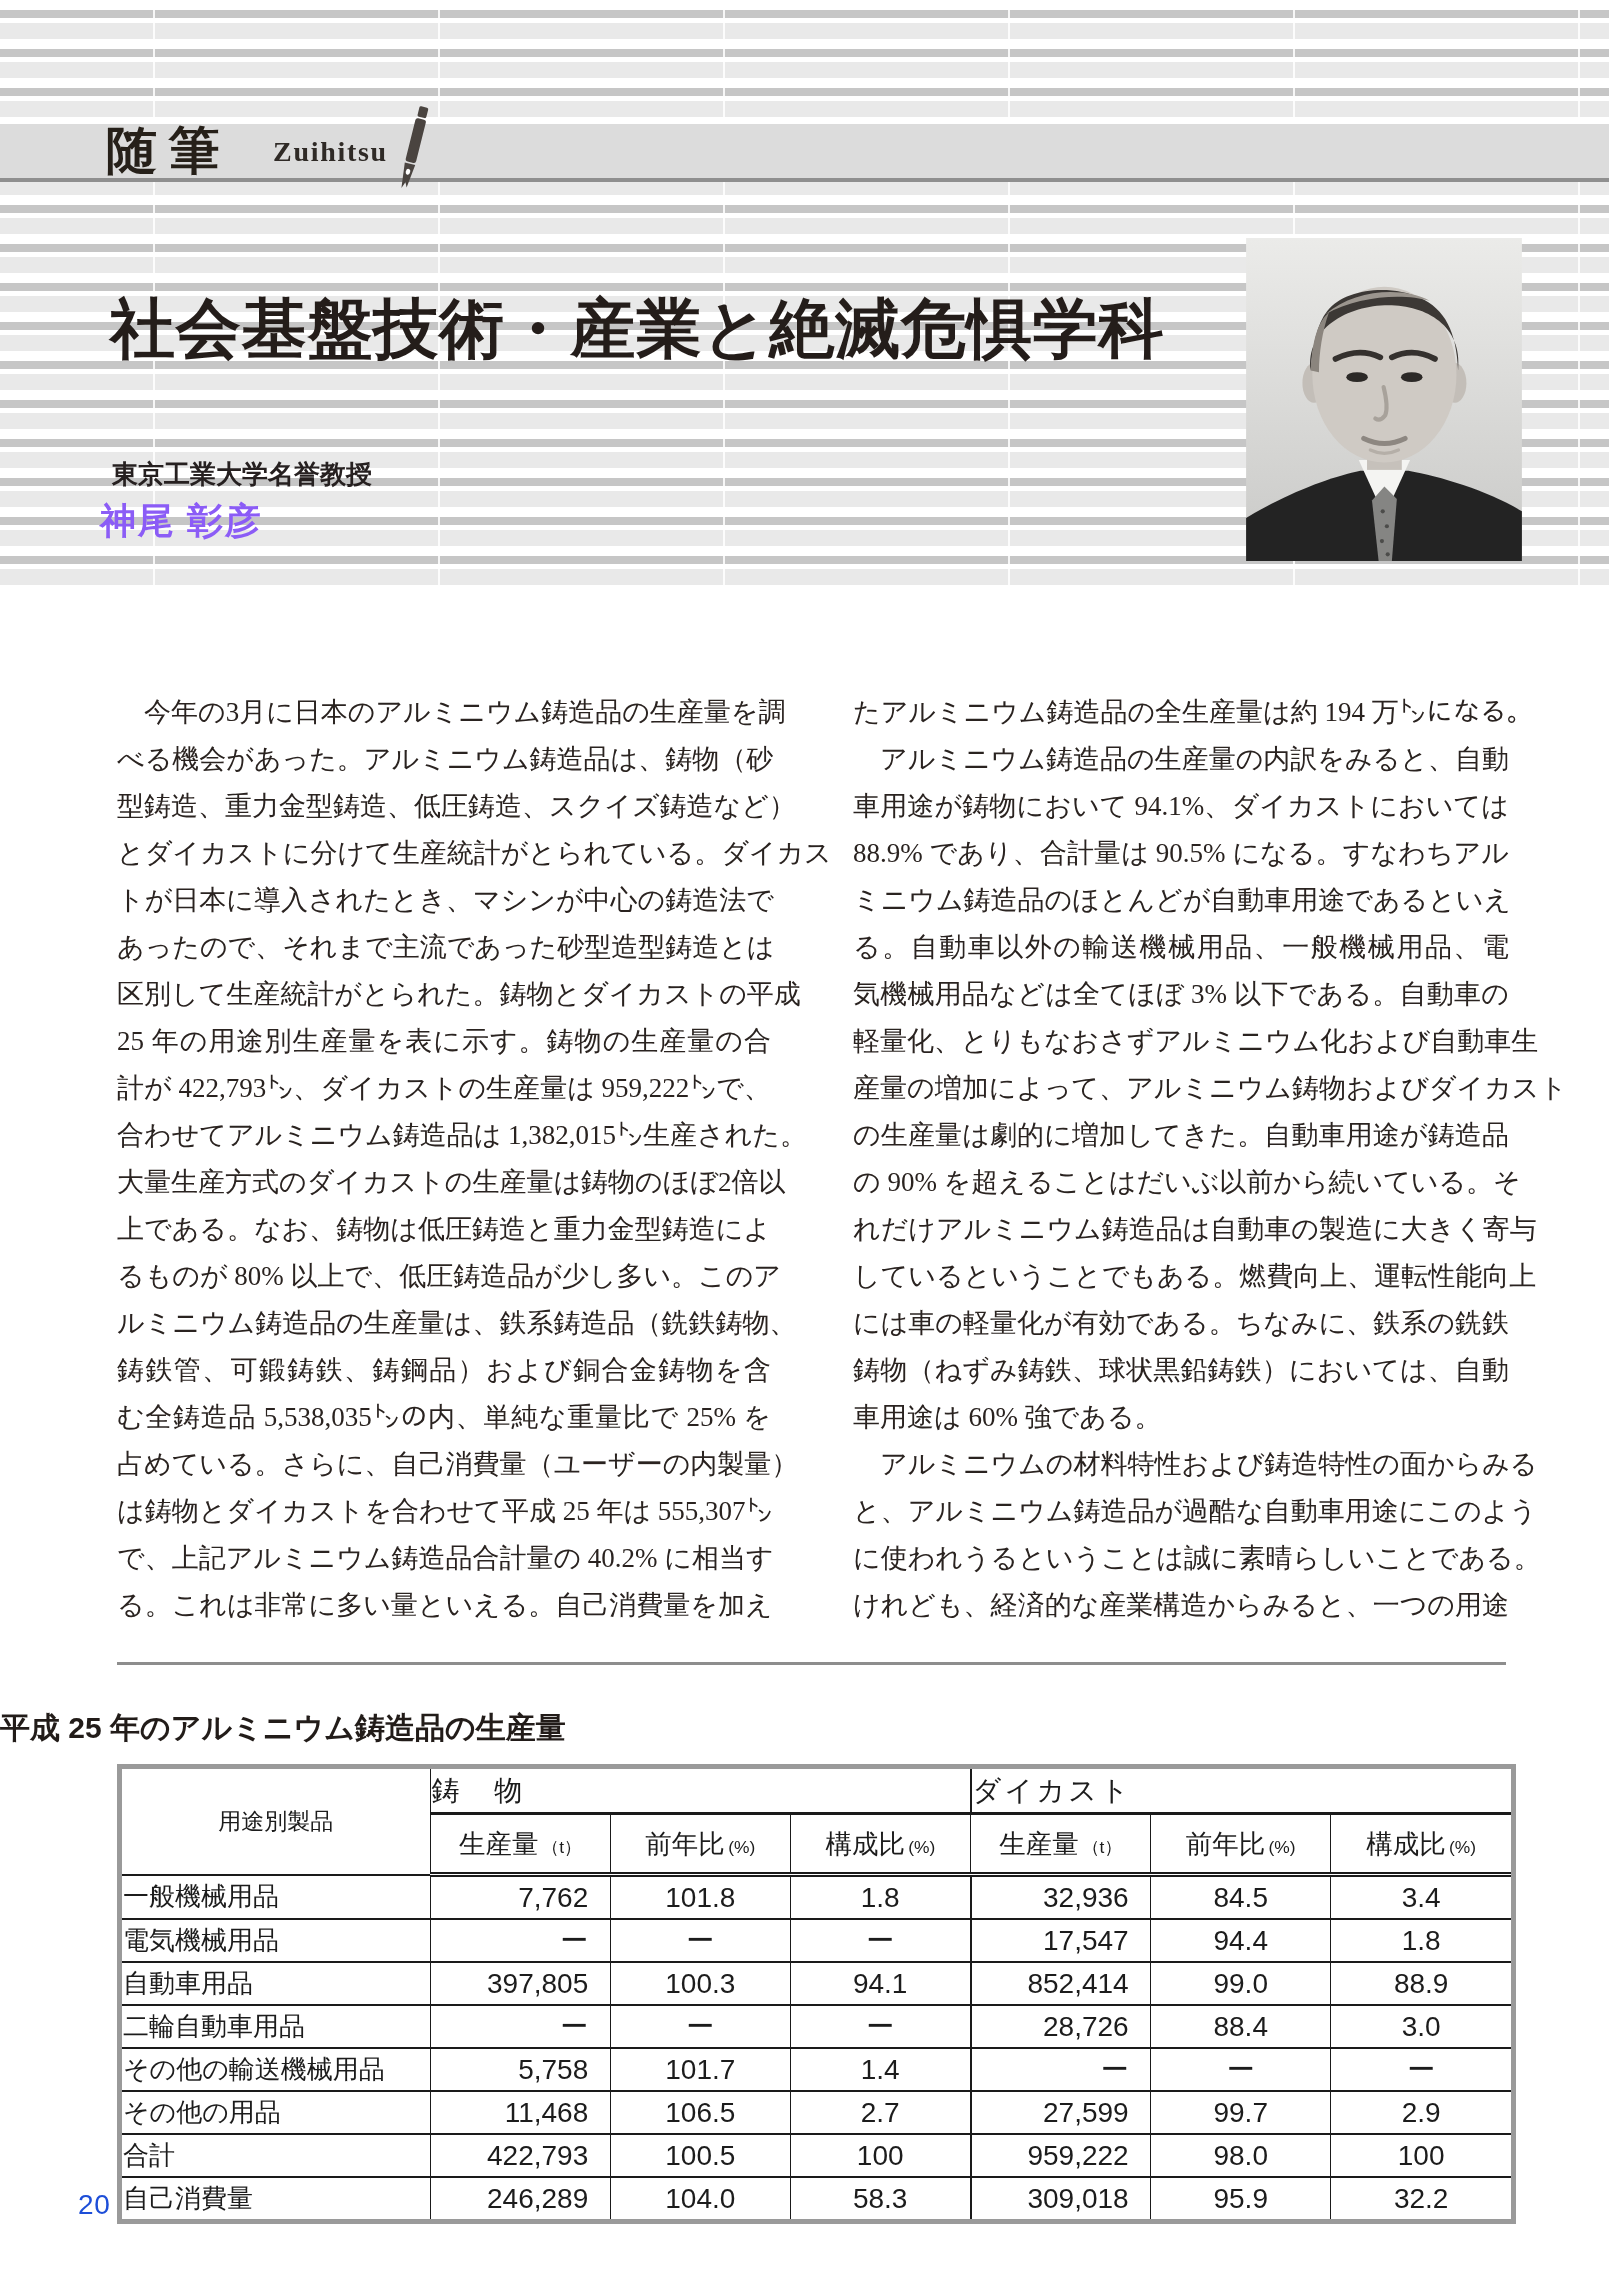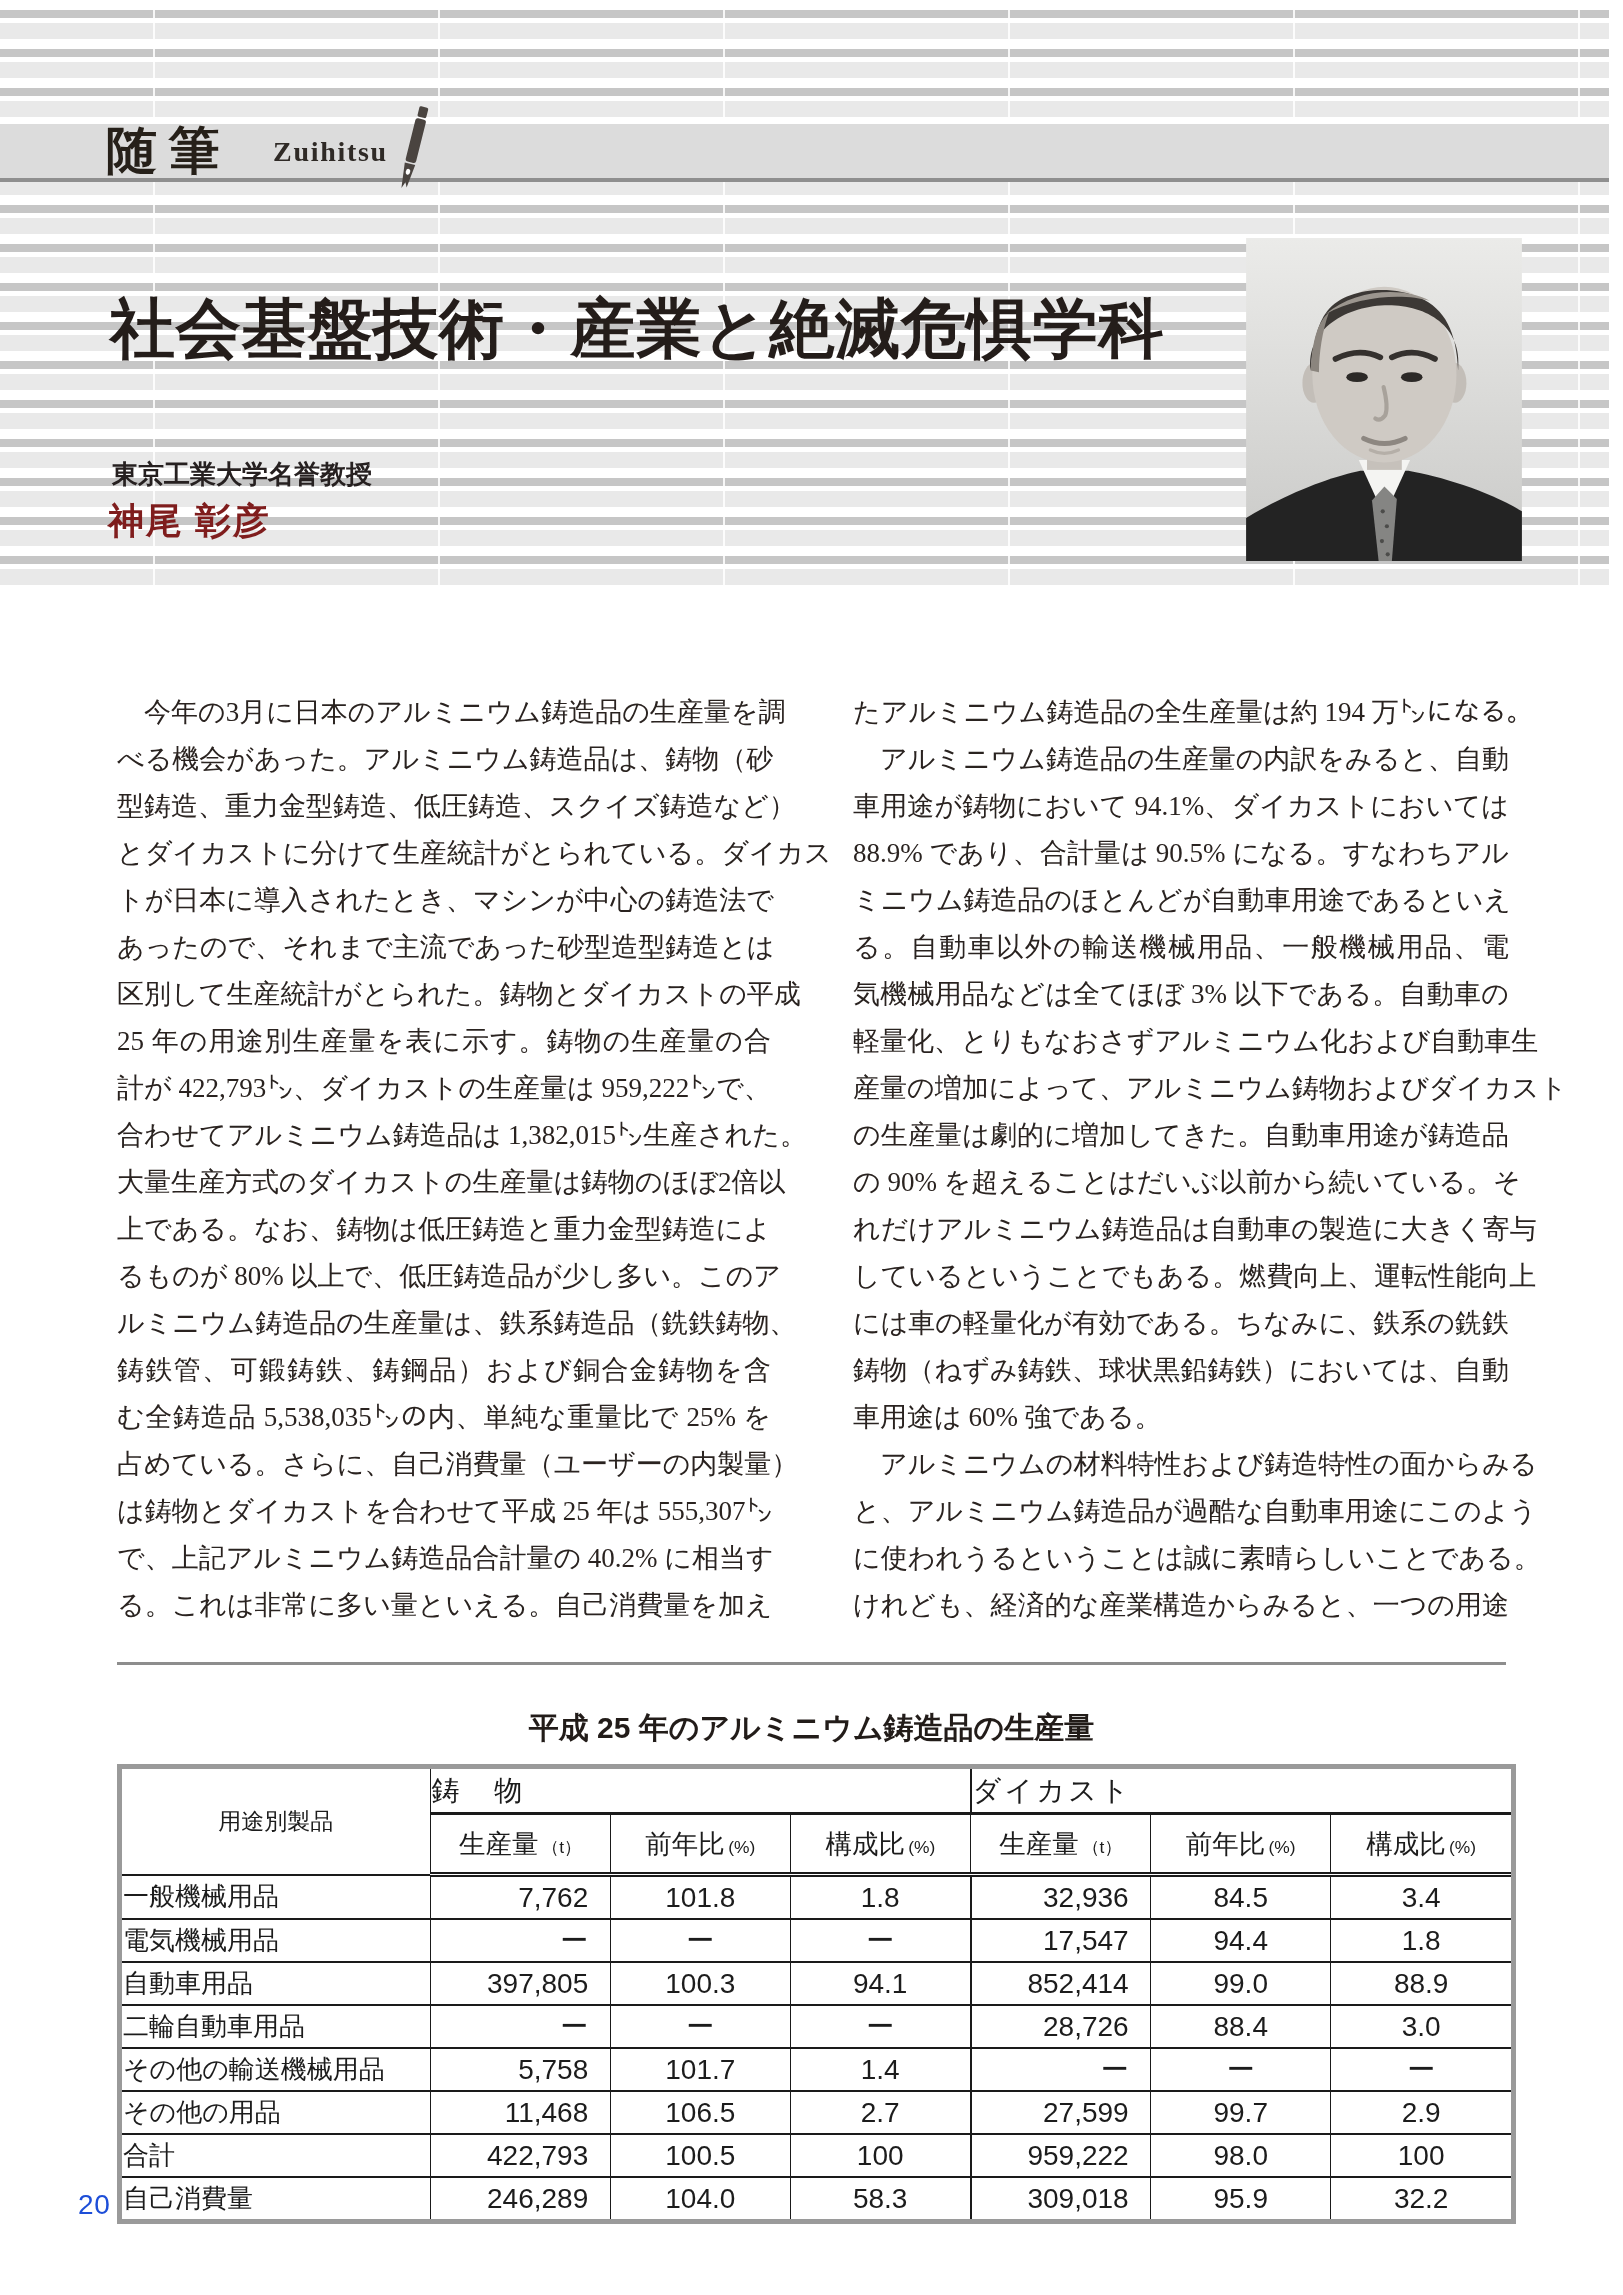--- a/index.html
+++ b/index.html
@@ -21,37 +21,37 @@
   .z-kanji{position:absolute;left:106px;top:-6.6px;font-family:"Liberation Serif","DejaVu Serif",serif;
            font-weight:bold;font-size:51px;letter-spacing:11.6px;color:#262019;}
   .z-romaji{position:absolute;left:273px;top:12px;font-family:"Liberation Serif","DejaVu Serif",serif;
             font-weight:bold;font-size:28px;letter-spacing:1.7px;color:#2f2a26;}
   .pen{position:absolute;left:388px;top:-20px;}
 
   
   .title{position:absolute;left:110px;top:285px;margin:0;font-size:65px;font-weight:900;
          letter-spacing:0.8px;color:#241d1a;}
   .affil{position:absolute;left:112px;top:457px;font-size:26px;font-weight:bold;color:#262020;}
-  .author{position:absolute;left:108px;top:497px;font-size:36px;font-weight:bold;color:#7f1d1d;letter-spacing:1.7px;}
+  .author{position:absolute;left:100px;top:497px;font-size:36px;font-weight:bold;color:#8b5cf6;letter-spacing:1.7px;}
 
   
   .portrait{position:absolute;left:1246px;top:238px;width:276px;height:323px;overflow:hidden;}
 
   
   .col{position:absolute;top:689px;font-family:"Liberation Serif","DejaVu Serif",serif;
        font-size:27px;color:#2a2320;}
   .col-left{left:117px;width:654px;}
   .col-right{left:853px;width:656px;}
   .tl{height:47px;line-height:47px;text-align:justify;text-align-last:justify;
       text-justify:inter-character;white-space:nowrap;}
   .tl.end{text-align-last:left;}
 
   
   .rule{position:absolute;left:117px;top:1662px;width:1389px;height:3.3px;background:#8d8d8d;}
-  .tbl-title{position:absolute;left:0;top:1708px;width:1623px;text-align:center;
+  .tbl-title{position:absolute;left:0;top:1708px;width:1623px;
              font-size:30px;font-weight:bold;color:#221c19;}
   .tbl-wrap{position:absolute;left:117px;top:1764px;width:1389px;border:5px solid #9a9a9a;
             background:#ffffff;}
   table.t{width:100%;border-collapse:collapse;table-layout:fixed;
           font-family:"Liberation Sans","DejaVu Sans",sans-serif;color:#1c1c1c;}
   table.t th,table.t td{border:1.7px solid #1a1a1a;}
   table.t .prod-h{width:22%;font-size:23px;font-weight:normal;text-align:center;border-top:none;border-left:none;}
   table.t .grp{height:41px;font-size:28px;font-weight:normal;letter-spacing:3.3px;text-align:left;
                border-top:none;border-bottom:3.3px solid #1a1a1a;}
   table.t .grp2, table.t td.g{border-left:2.5px solid #1a1a1a;}

